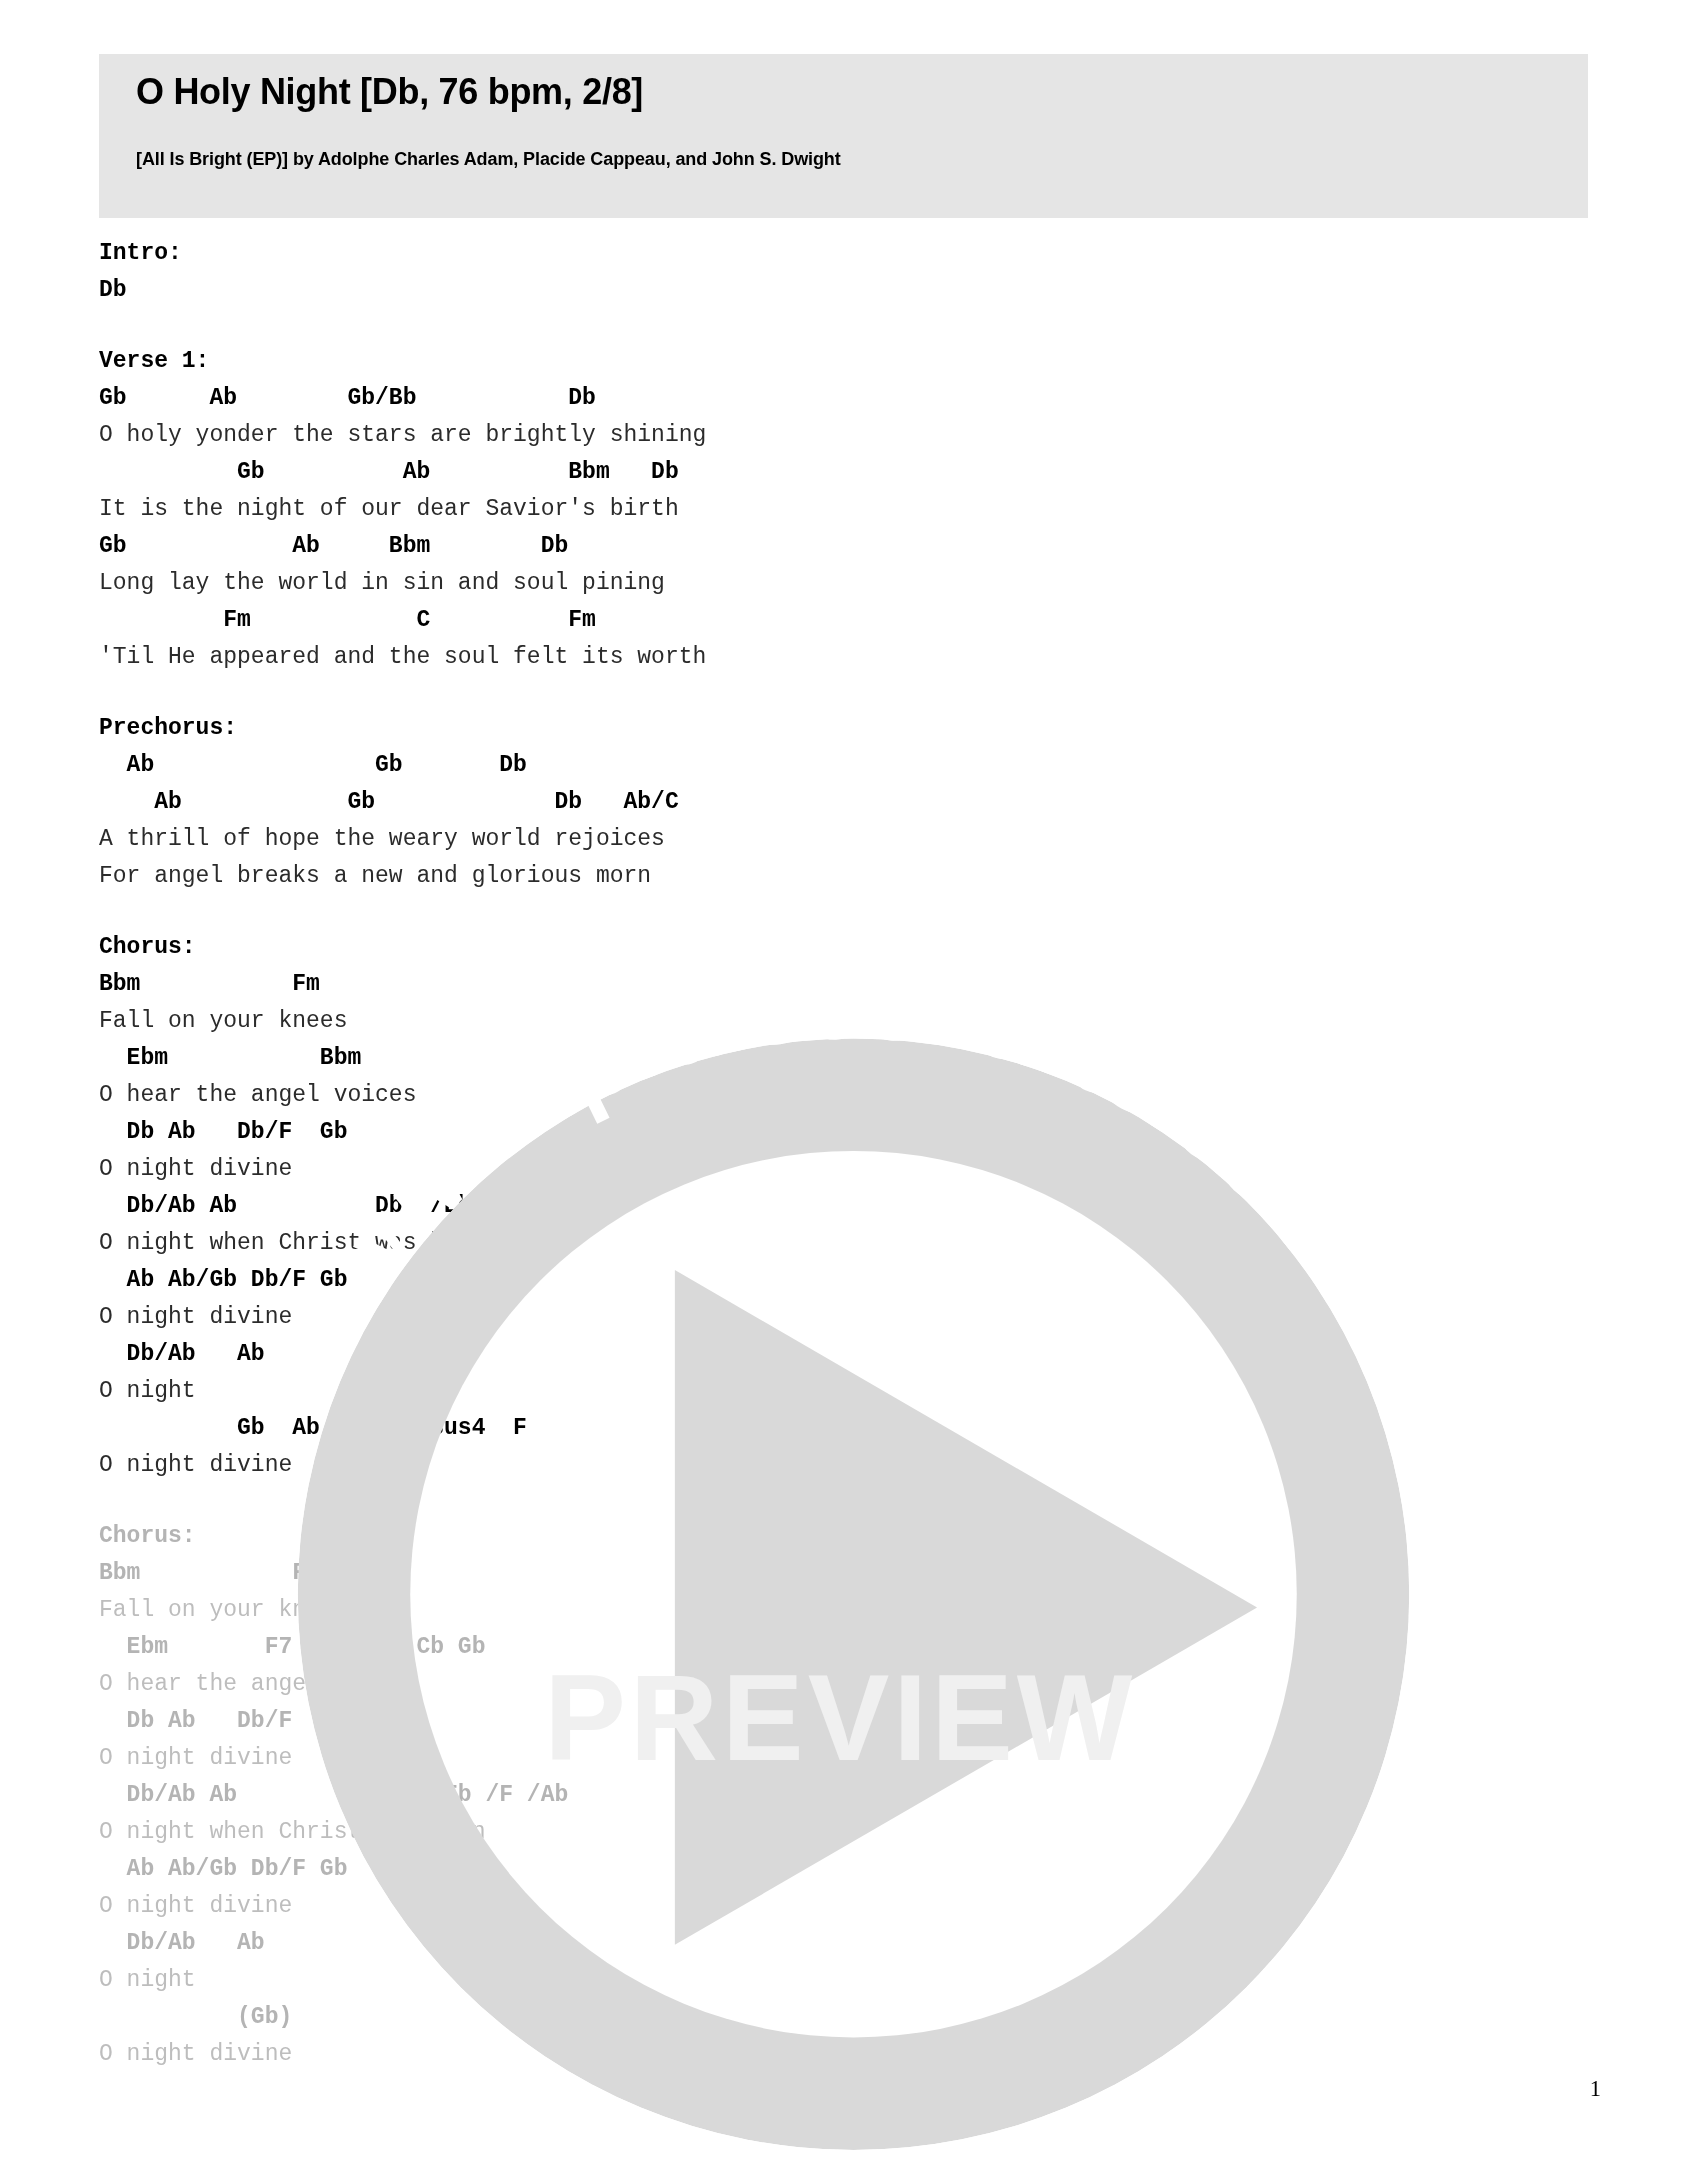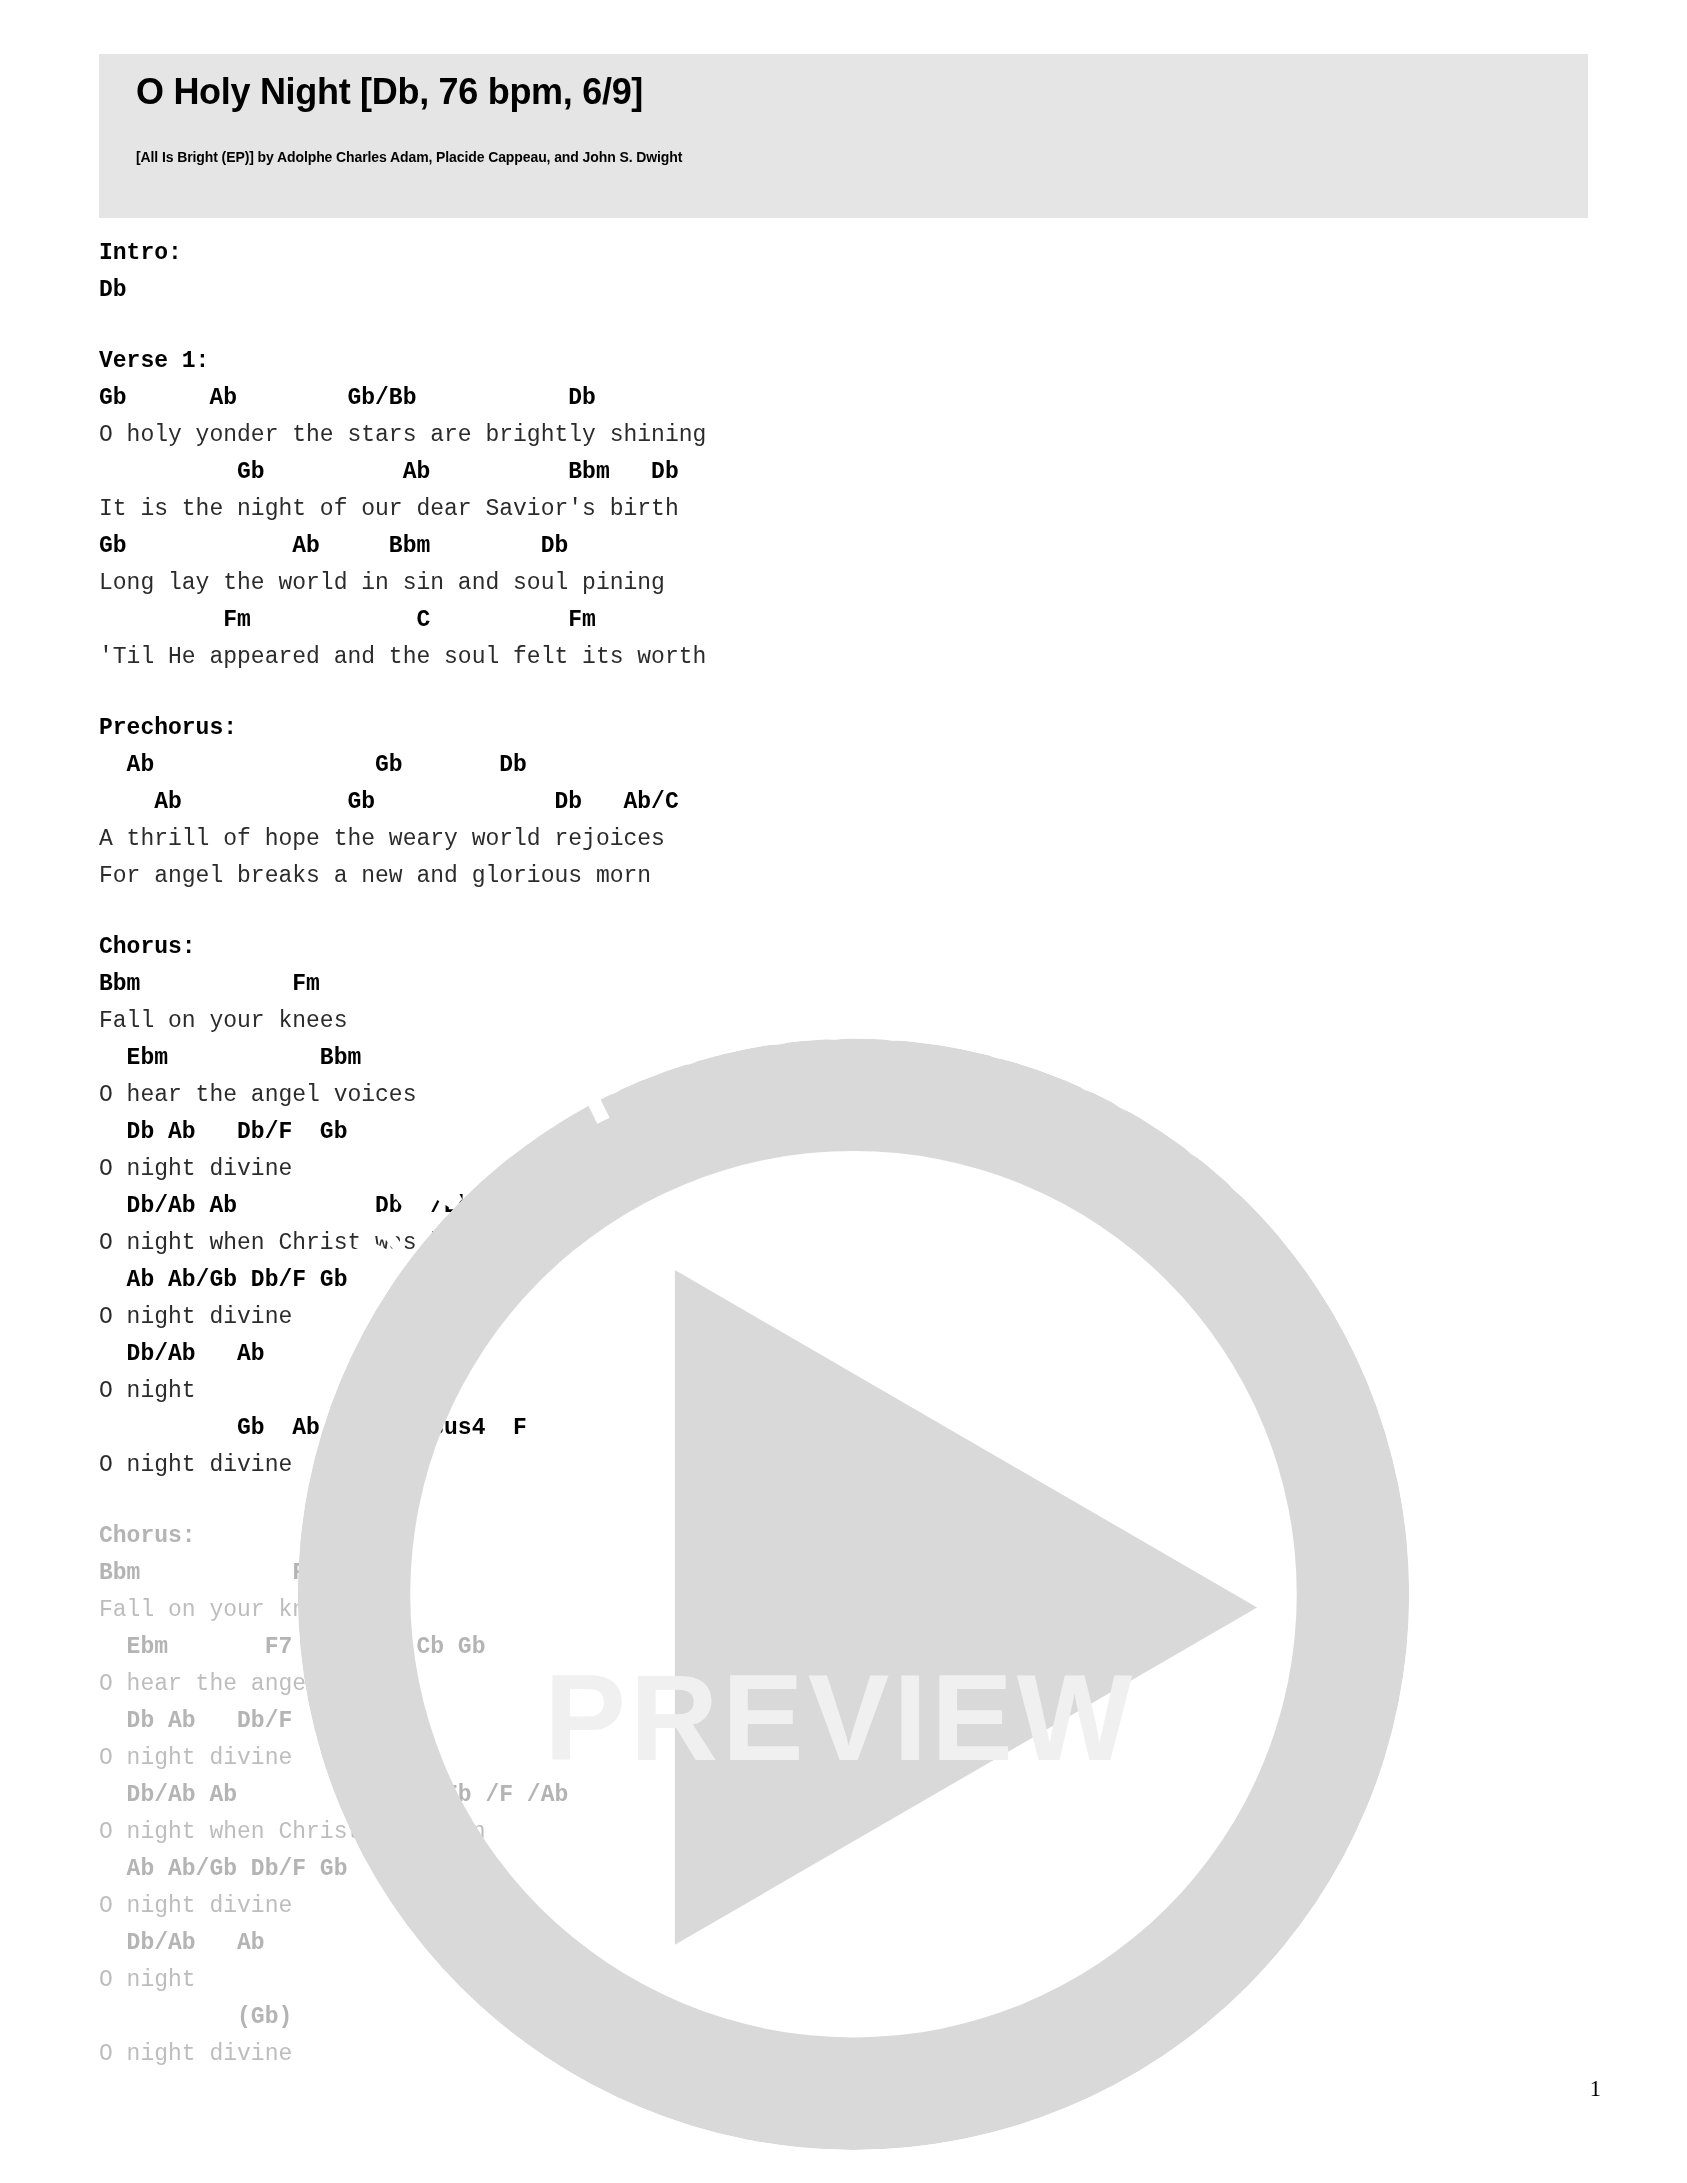--- a/index.html
+++ b/index.html
@@ -45,21 +45,21 @@
     font-weight: 700;
     letter-spacing: -0.3px;
     color: #000;
     white-space: nowrap;
     z-index: 2;
   }
   #page-subtitle {
     position: absolute;
     left: 136px;
     top: 149px;
-    font-size: 14px;
+    font-size: 18px;
     font-weight: 700;
     letter-spacing: -0.1px;
     color: #000;
     white-space: nowrap;
     z-index: 2;
   }
 
   
   #chart {
     position: absolute;
@@ -105,21 +105,21 @@
     font-family: "Liberation Serif", serif;
     font-size: 22.5px;
     color: #000;
     z-index: 4;
   }
 </style>
 </head>
 <body>
 
 <div id="header-band"></div>
-<div id="page-title">O Holy Night [Db, 76 bpm, 6/9]</div>
+<div id="page-title">O Holy Night [Db, 76 bpm, 2/8]</div>
 <div id="page-subtitle">[All Is Bright (EP)] by Adolphe Charles Adam, Placide Cappeau, and John S. Dwight</div>
 
 <div id="chart">
     <div class="section">
       <pre class="line label">Intro:</pre>
       <pre class="line chords">Db</pre>
     </div>
     <div class="gap"></div>
     <div class="section">
       <pre class="line label">Verse 1:</pre>

